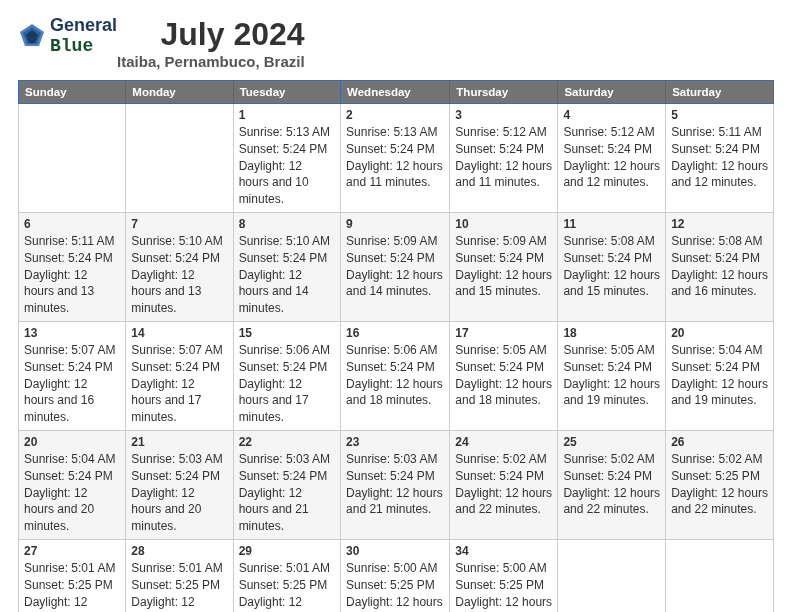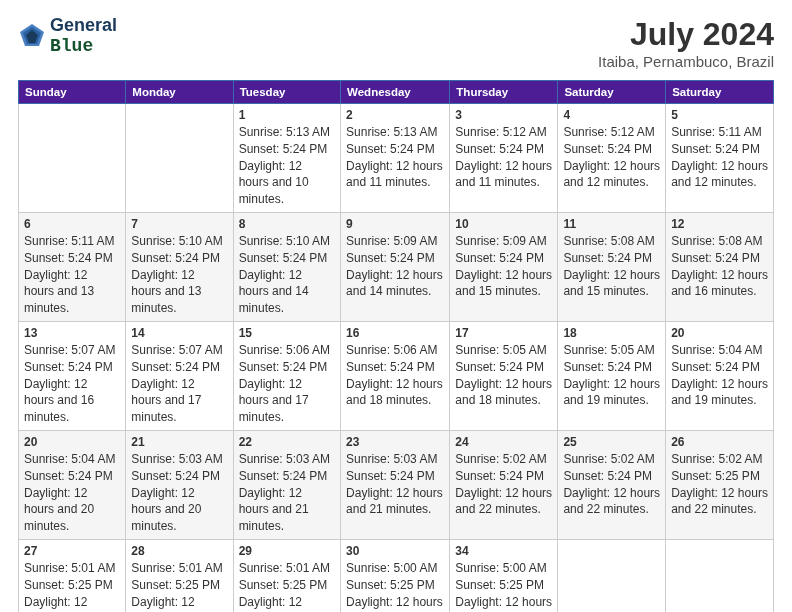--- a/index.html
+++ b/index.html
@@ -12,21 +12,21 @@
     }
     .page {
       width: 792px;
       height: 612px;
       padding: 16px 18px 10px 18px;
       display: flex;
       flex-direction: column;
     }
     .header {
       display: flex;
-      justify-content: space-between;
+      justify-content: flex-start;
       align-items: flex-start;
       margin-bottom: 10px;
     }
     .logo {
       display: flex;
       align-items: center;
     }
     .logo-text {
       font-size: 18px;
       font-weight: bold;
@@ -46,29 +46,30 @@
       text-align: right;
     }
     .month-title {
       font-size: 32px;
       font-weight: bold;
       color: #333;
     }
     .subtitle {
       font-size: 15px;
       color: #555;
+      font-weight: bold;
     }
     .calendar {
       flex: 1;
       border-collapse: collapse;
       width: 100%;
       font-size: 10.5px;
     }
     .calendar th {
-      background: #4c1d95;
+      background: #737373;
       color: #fff;
       text-align: left;
       padding: 5px 6px;
       font-size: 11.5px;
       font-weight: bold;
       border: 1px solid #3a6aaa;
     }
     .calendar td {
       border: 1px solid #ccc;
       vertical-align: top;

